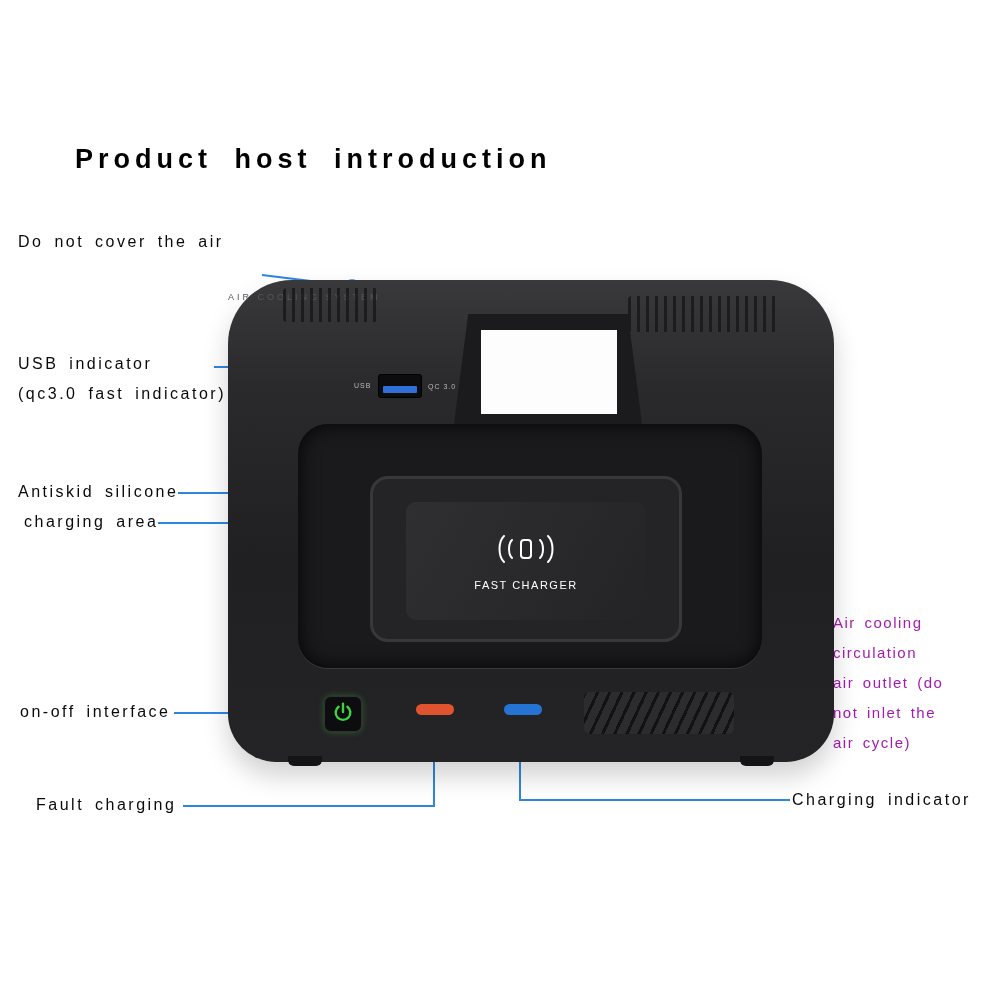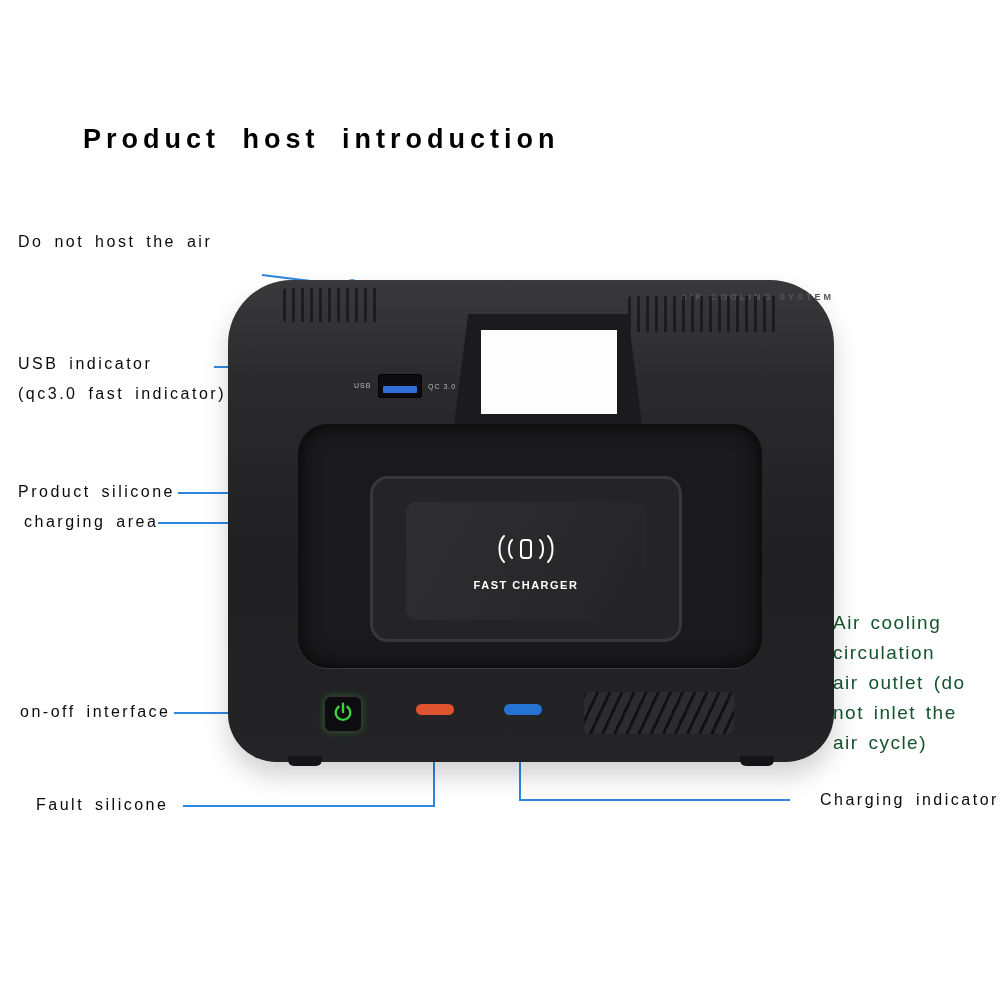--- a/index.html
+++ b/index.html
@@ -3,83 +3,83 @@
 <meta charset="utf-8">
 <style>
   * { margin:0; padding:0; box-sizing:border-box; }
   html,body { background:#ffffff; }
   body { font-family:"Liberation Sans", sans-serif; }
   .canvas { position:relative; width:1000px; height:1000px; background:#ffffff; overflow:hidden; }
   .abs { position:absolute; }
 
   .title { font-size:27px; font-weight:bold; letter-spacing:5px; word-spacing:10px; color:#000; white-space:nowrap; }
   .label { font-size:16px; letter-spacing:2.5px; word-spacing:4px; color:#0a0a0a; white-space:nowrap; }
-  .label-sm { font-size:19px; letter-spacing:1.5px; word-spacing:3px; color:#14532d; white-space:nowrap; }
+  .label-sm { font-size:15px; letter-spacing:1.5px; word-spacing:3px; color:#a21caf; white-space:nowrap; }
 
   .cline { position:absolute; background:#2e86e0; }
   .cdot  { position:absolute; width:14px; height:14px; border-radius:50%;
            background: radial-gradient(circle at 35% 35%, #8cc2f2 0%, #2e86e0 70%); }
 
   
   .device { background: linear-gradient(180deg,#39393b 0%, #2a2a2c 22%, #202022 58%, #242426 100%);
             border-radius:64px 64px 48px 48px;
             box-shadow: 0 14px 26px rgba(0,0,0,0.18); }
-  .air-text { left:0; right:0; top:12px; text-align:right; color:#56565b;
-              font-size:9px; font-weight:bold; letter-spacing:3px; }
+  .air-text { left:0; right:0; top:12px; text-align:left; color:#56565b;
+              font-size:9px; font-weight:normal; letter-spacing:3px; }
   .vents { background: repeating-linear-gradient(90deg, #141416 0 3px, rgba(0,0,0,0) 3px 9px);
            opacity:.75; border-radius:4px; }
   .stand { background:#1b1b1d; clip-path: polygon(8% 0, 92% 0, 100% 100%, 0 100%); }
   .slot-white { background:#fdfdfd; }
   .usb-port { background:#0c0c0e; border-radius:3px; border:1px solid #000; }
   .usb-port .pin { position:absolute; left:4px; top:11px; width:34px; height:7px; background:#2f6fd8; border-radius:1px; }
   .tiny-label { font-size:7px; letter-spacing:1px; color:#b9b9bd; white-space:nowrap; }
   .pad-recess { background:#1a1a1c; border-radius:30px;
                 box-shadow: inset 0 0 20px rgba(0,0,0,0.9), 0 1px 0 #3a3a3c; }
   .silicone { background:#242426; border:3px solid #38383a; border-radius:18px; }
   .gloss { background: linear-gradient(120deg,#2f2f31 0%, #242426 100%); border-radius:10px;
            display:flex; flex-direction:column; align-items:center; justify-content:center; gap:9px; }
-  .fast-label { color:#ffffff; font-size:11px; font-weight:bold; letter-spacing:1.5px; }
+  .fast-label { color:#ffffff; font-size:11px; font-weight:normal; letter-spacing:1.5px; }
   .power-btn { background:#0d0d0f; border:1px solid #323234; border-radius:7px;
                display:flex; align-items:center; justify-content:center;
                box-shadow: 0 0 6px rgba(63,212,63,0.35); }
   .bar { border-radius:6px; }
   .bar-fault { background:#e0532f; }
   .bar-charge { background:#2574d4; }
   .vent-slash { background: repeating-linear-gradient(115deg, #121214 0 3px, #2c2c2e 3px 11px);
                 border-radius:6px; }
   .tab { background:#141416; border-radius:0 0 6px 6px; }
 </style>
 </head>
 <body>
 
 <div class="canvas">
 
-  <div class="abs title" style="left:75px; top:124px;margin-left:8px;">Product host introduction</div>
+  <div class="abs title" style="left:75px; top:144px;">Product host introduction</div>
 
-  <div class="abs label" style="left:18px; top:233px;">Do not host the air</div>
+  <div class="abs label" style="left:18px; top:233px;">Do not cover the air</div>
 
   <div class="abs label" style="left:18px; top:355px;">USB indicator</div>
   <div class="abs label" style="left:18px; top:385px;">(qc3.0 fast indicator)</div>
 
-  <div class="abs label" style="left:18px; top:483px;">Product silicone</div>
+  <div class="abs label" style="left:18px; top:483px;">Antiskid silicone</div>
   <div class="abs label" style="left:24px; top:513px;">charging area</div>
 
   <div class="abs label" style="left:20px; top:703px;">on-off interface</div>
 
-  <div class="abs label" style="left:36px; top:796px;">Fault silicone</div>
+  <div class="abs label" style="left:36px; top:796px;">Fault charging</div>
 
   <div class="abs" style="left:833px; top:608px; line-height:30px;">
     <div class="label-sm">Air cooling</div>
     <div class="label-sm">circulation</div>
     <div class="label-sm">air outlet (do</div>
     <div class="label-sm">not inlet the</div>
     <div class="label-sm">air cycle)</div>
   </div>
 
-  <div class="abs label" style="left:792px; top:791px;margin-left:28px;">Charging indicator</div>
+  <div class="abs label" style="left:792px; top:791px;">Charging indicator</div>
 
   <div class="cline" style="left:262px; top:274px; width:90px; height:2px; transform:rotate(7deg); transform-origin:left center;"></div>
   <div class="cline" style="left:214px; top:366px; width:158px; height:2px;"></div>
   <div class="cline" style="left:178px; top:492px; width:232px; height:2px;"></div>
   <div class="cline" style="left:158px; top:522px; width:252px; height:2px;"></div>
   <div class="cline" style="left:174px; top:712px; width:138px; height:2px;"></div>
   <div class="cline" style="left:183px; top:805px; width:252px; height:2px;"></div>
   <div class="cline" style="left:433px; top:733px; width:2px; height:74px;"></div>
   <div class="cline" style="left:520px; top:799px; width:270px; height:2px;"></div>
   <div class="cline" style="left:519px; top:738px; width:2px; height:63px;"></div>

